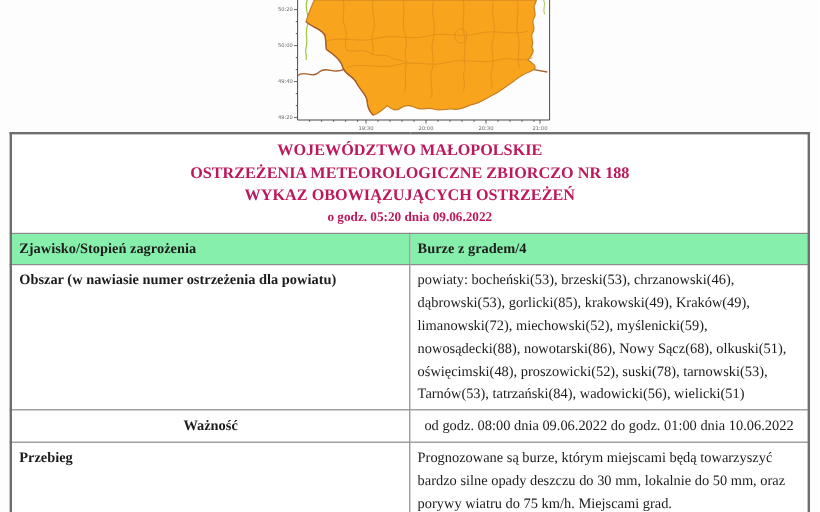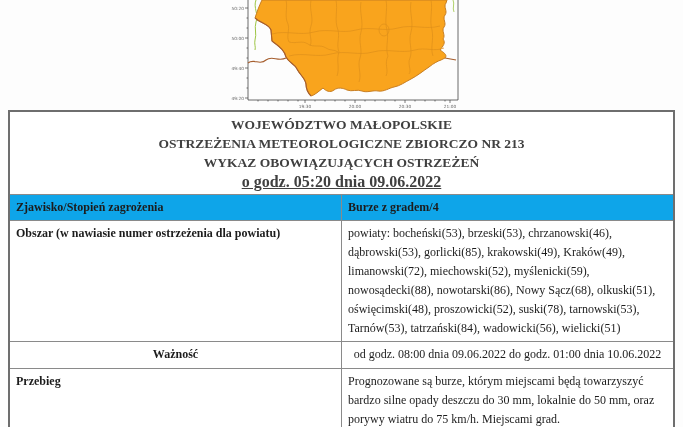--- a/index.html
+++ b/index.html
@@ -16,23 +16,23 @@
     border-collapse:collapse;table-layout:fixed;
     border:2px solid #6e6e6e;background:#ffffff;
   }
   .bulletin td{
     border:1px solid #8a8a8a;vertical-align:top;
     font-size:12px;line-height:19px;color:#1c1c1c;
     padding:3px 6px 3px 6px;overflow:hidden;
   }
   .label-col{width:172px;font-weight:bold;}
   .title-cell{text-align:center;padding:10px 4px 12px 4px;height:64px;}
-  .title-line{font-weight:bold;font-size:13.5px;line-height:19px;color:#404040;}
-  .title-line.small{font-size:16px;text-decoration:underline;}
-  .hazard-row td{background:#0ea5e9;height:17px;}
+  .title-line{font-weight:bold;font-size:13.5px;line-height:19px;color:#be185d;}
+  .title-line.small{font-size:11px;}
+  .hazard-row td{background:#86efac;height:17px;}
   .hazard-label{color:#111111;font-weight:bold;}
   .hazard-value{color:#b22222;font-weight:bold;}
   .row-obszar td{height:72px;}
   .row-waznosc td{height:20px;text-align:center;}
   .row-prawdo td{height:15px;}
   .row-przebieg td{height:39px;}
 </style>
 </head>
 <body>
 
@@ -93,21 +93,21 @@
         <text x="224" y="108" text-anchor="middle">21:00</text>
       </g>
     </svg>
   </div>
 
   <table class="bulletin">
     <tbody>
         <tr>
       <td class="title-cell" colspan="2">
         <div class="title-line">WOJEWÓDZTWO MAŁOPOLSKIE</div>
-        <div class="title-line">OSTRZEŻENIA METEOROLOGICZNE ZBIORCZO NR 213</div>
+        <div class="title-line">OSTRZEŻENIA METEOROLOGICZNE ZBIORCZO NR 188</div>
         <div class="title-line">WYKAZ OBOWIĄZUJĄCYCH OSTRZEŻEŃ</div>
         <div class="title-line small">o godz. 05:20 dnia 09.06.2022</div>
       </td>
     </tr>
     <tr class="hazard-row">
       <td class="label-col hazard-label">Zjawisko/Stopień zagrożenia</td>
       <td class="hazard-value">Burze z gradem/4</td>
     </tr>
     <tr class="row-obszar">
       <td class="label-col">Obszar (w nawiasie numer ostrzeżenia dla powiatu)</td>

